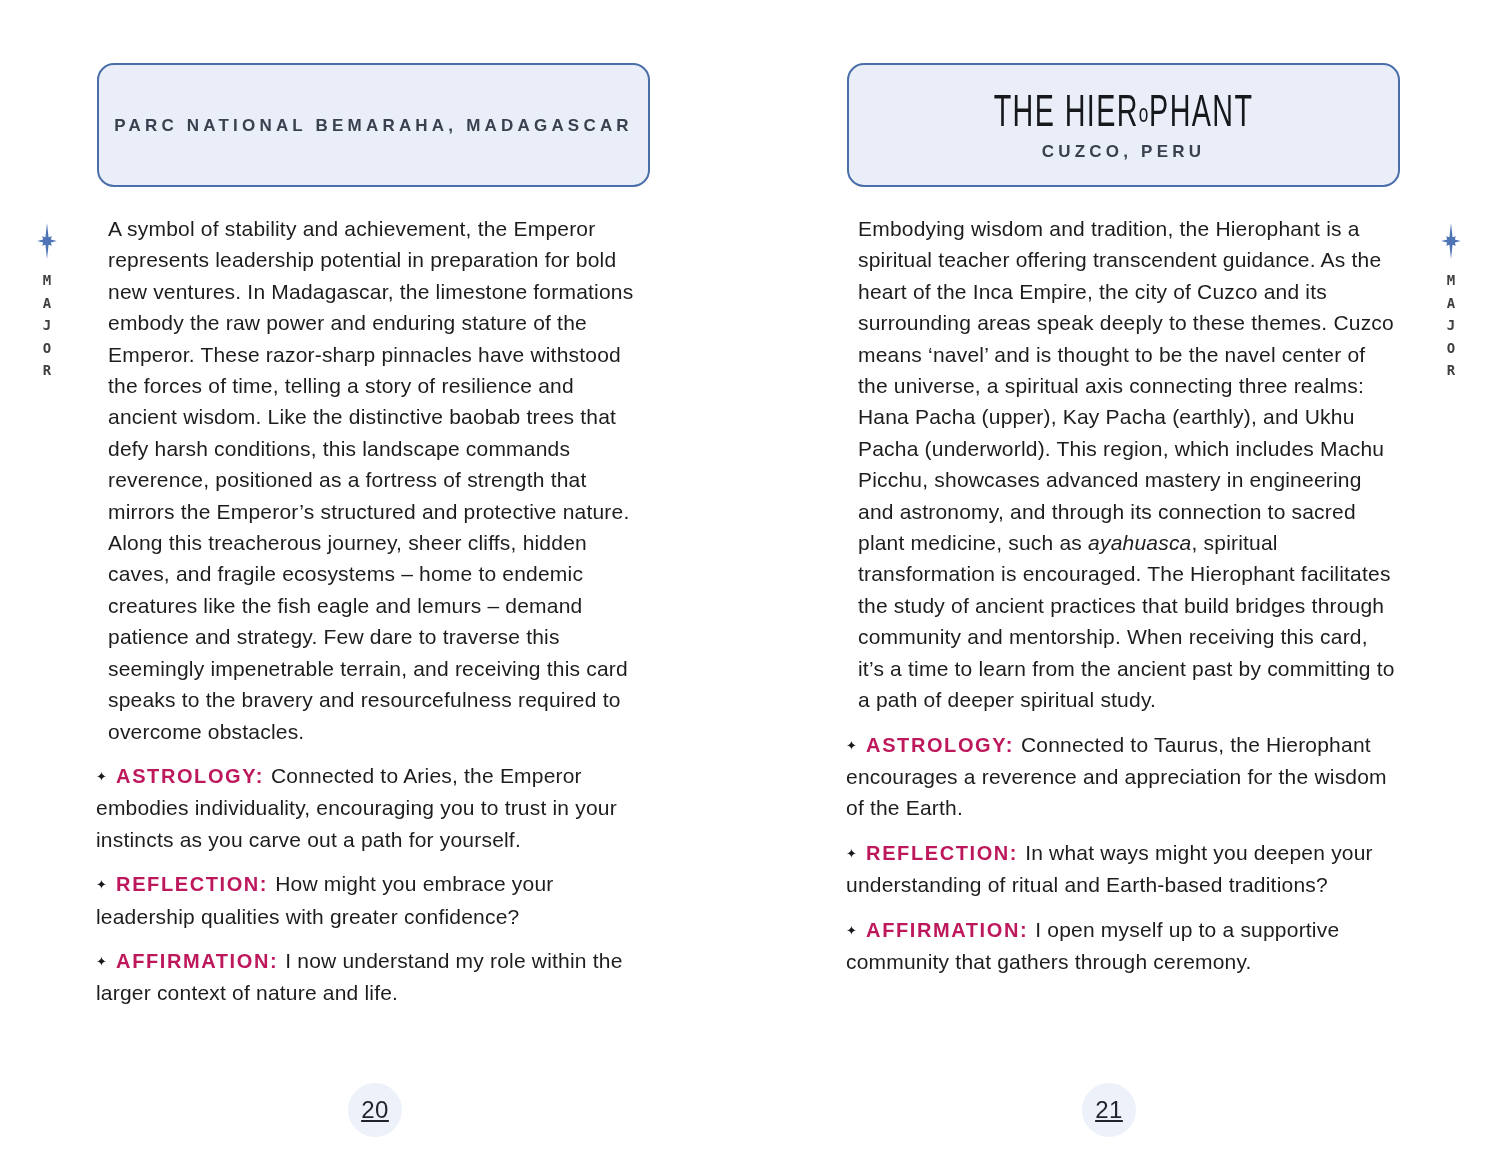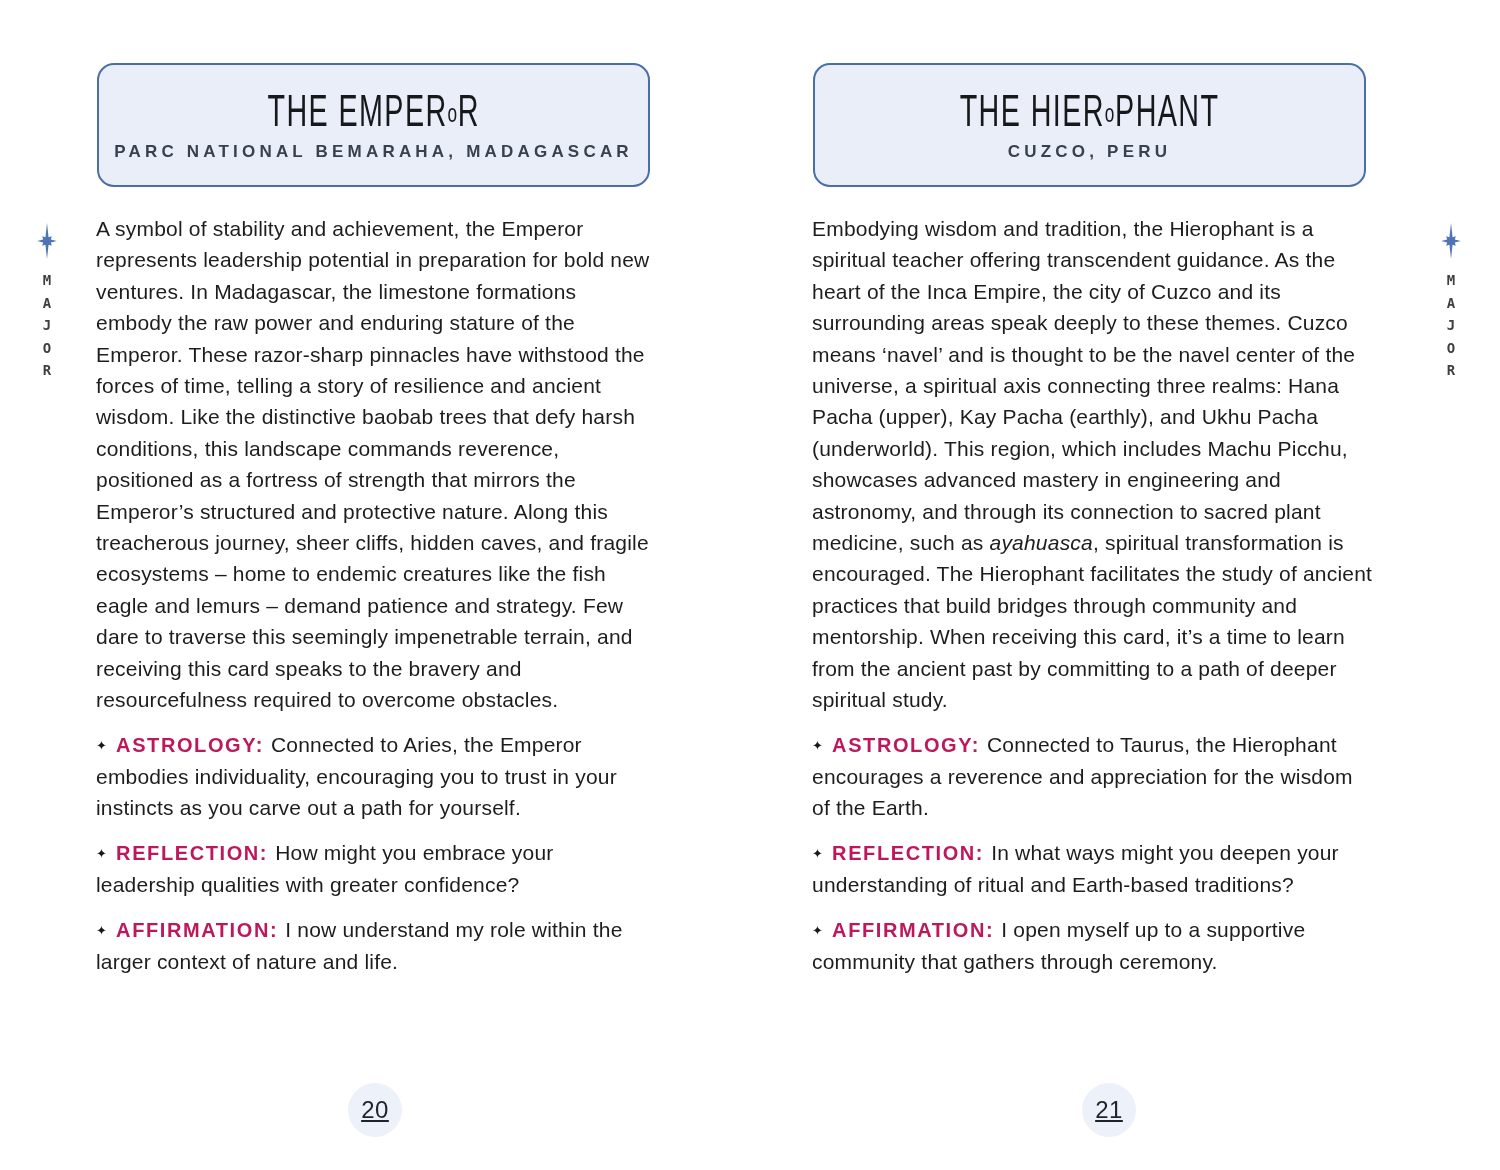--- a/index.html
+++ b/index.html
@@ -19,21 +19,21 @@
   .edge .vlabel{position:absolute;top:269px;left:0px;width:30px;}
   .vlabel span{
     display:block;text-align:center;line-height:22.5px;
     font-family:"DejaVu Sans Mono", monospace;
     font-size:14px;font-weight:600;color:var(--sidebar-ink,#3f3f3f);
     letter-spacing:0;
   }
   
   .page{position:absolute;top:63px;width:562px;}
   .page-left{left:96px;}
-  .page-right{left:812px;}
+  .page-right{left:846px;}
   
   .title-box{
     box-sizing:border-box;
     width:553px;height:124px;margin-left:1px;
     background:var(--box-bg,#e9eef9);
     border:2px solid var(--box-border,#4a6fa8);
     border-radius:17px;
     display:flex;flex-direction:column;align-items:center;justify-content:center;
     gap:11px;
   }
@@ -43,21 +43,21 @@
   }
   .card-title .tscale{display:inline-block;transform:scale(0.70,1.06);transform-origin:50% 58%;}
   .card-title .small-o{font-size:0.60em;vertical-align:0.14em;letter-spacing:1px;}
   .card-subtitle{
     font-size:17px;font-weight:700;color:var(--subtitle-ink,#3a414e);
     letter-spacing:4.2px;line-height:1;white-space:nowrap;
   }
   
   .body-block{margin:26px 0 0 0;}
   .body-text{
-    margin:0;font-size:21px;line-height:31.4px;
+    margin:12px;font-size:21px;line-height:31.4px;
     letter-spacing:0.2px;color:var(--ink,#1d1d1f);
   }
   .body-text em{font-style:italic;}
   .section{margin:13px 0 0 0;font-size:21px;line-height:31.4px;letter-spacing:0.2px;}
   .marker{font-size:13px;margin-right:9px;vertical-align:2px;color:#17181c;}
   .slabel{font-weight:700;letter-spacing:1.6px;margin-right:7px;color:#be185d;font-size:20px;}
   
   .pagenum{
     position:absolute;top:1083px;width:54px;height:54px;border-radius:50%;
     background:var(--badge-bg,#edf1f9);
@@ -94,23 +94,20 @@
         <span>A</span>
         <span>J</span>
         <span>O</span>
         <span>R</span>
       </div>
   </div>
 
   <div class="page page-left">
 
     <div class="title-box">
-      <div class="card-title">
-        <span class="tscale"><span>THE EMPER</span><span class="small-o">o</span><span>R</span></span>
-      </div>
       <div class="card-subtitle">PARC NATIONAL BEMARAHA, MADAGASCAR</div>
     </div>
 
     <div class="body-block">
       <p class="body-text"><span>A symbol of stability and achievement, the Emperor represents leadership potential in preparation for bold new ventures. In Madagascar, the limestone formations embody the raw power and enduring stature of the Emperor. These razor-sharp pinnacles have withstood the forces of time, telling a story of resilience and ancient wisdom. Like the distinctive baobab trees that defy harsh conditions, this landscape commands reverence, positioned as a fortress of strength that mirrors the Emperor’s structured and protective nature. Along this treacherous journey, sheer cliffs, hidden caves, and fragile ecosystems – home to endemic creatures like the fish eagle and lemurs – demand patience and strategy. Few dare to traverse this seemingly impenetrable terrain, and receiving this card speaks to the bravery and resourcefulness required to overcome obstacles.</span></p>
 
       <p class="section"><span class="marker">✦</span><span class="slabel">ASTROLOGY:</span><span class="stext">Connected to Aries, the Emperor embodies individuality, encouraging you to trust in your instincts as you carve out a path for yourself.</span></p>
 
       <p class="section"><span class="marker">✦</span><span class="slabel">REFLECTION:</span><span class="stext">How might you embrace your leadership qualities with greater confidence?</span></p>
 

